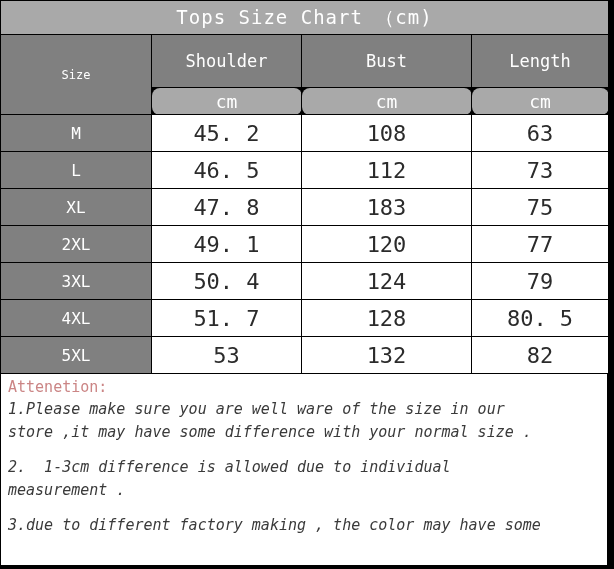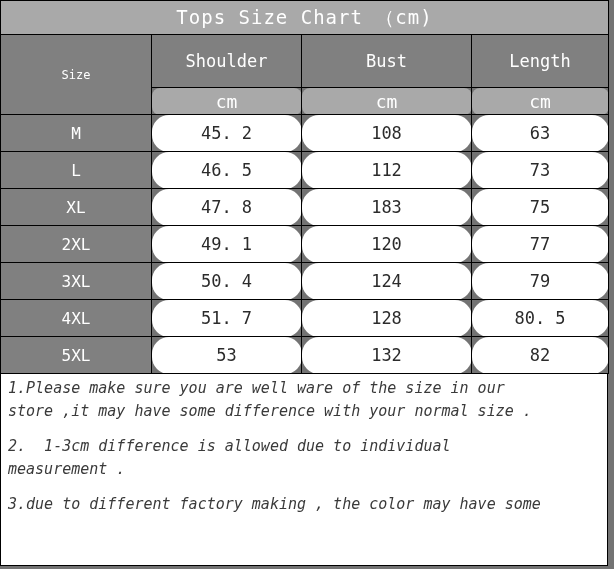--- a/index.html
+++ b/index.html
@@ -11,21 +11,21 @@
     width: 614px;
     height: 569px;
     overflow: hidden;
     font-family: "DejaVu Sans Mono", monospace;
   }
 
   .sheet {
     position: relative;
     width: 614px;
     height: 569px;
-    background: #737373;
+    background: #000000;
   }
 
   
   .size-table {
     border-collapse: collapse;
     table-layout: fixed;
     width: 608px;
     margin: 0;
   }
   .size-table td {
@@ -81,23 +81,22 @@
   
   .row-label {
     background: #808080;
     color: #ffffff;
     font-size: 16px;
     height: 36px;
   }
   .row-value {
     background: #ffffff;
     color: #2b2b2b;
-    font-size: 17px;
+    font-size: 22px;
     height: 36px;
-    border-radius: 17px;
   }
 
   
   .notes {
     box-sizing: border-box;
     width: 608px;
     border-left: 1px solid #000000;
     border-right: 1px solid #000000;
     border-bottom: 1px solid #000000;
     background: #ffffff;
@@ -193,20 +192,21 @@
         <td class="row-label">5XL</td>
         <td class="row-value">53</td>
         <td class="row-value">132</td>
         <td class="row-value">82</td>
       </tr>
 
     </tbody>
   </table>
 
   <div class="notes">
+    <div class="notes-title">Attenetion:</div>
     <div class="note-line">1.Please make sure you are well ware of the size in our</div>
     <div class="note-line">store ,it may have some difference with your normal size .</div>
     <div class="note-gap"></div>
     <div class="note-line">2.  1-3cm difference is allowed due to individual</div>
     <div class="note-line">measurement .</div>
     <div class="note-gap"></div>
     <div class="note-line">3.due to different factory making , the color may have some</div>
   </div>
 
 </div>

